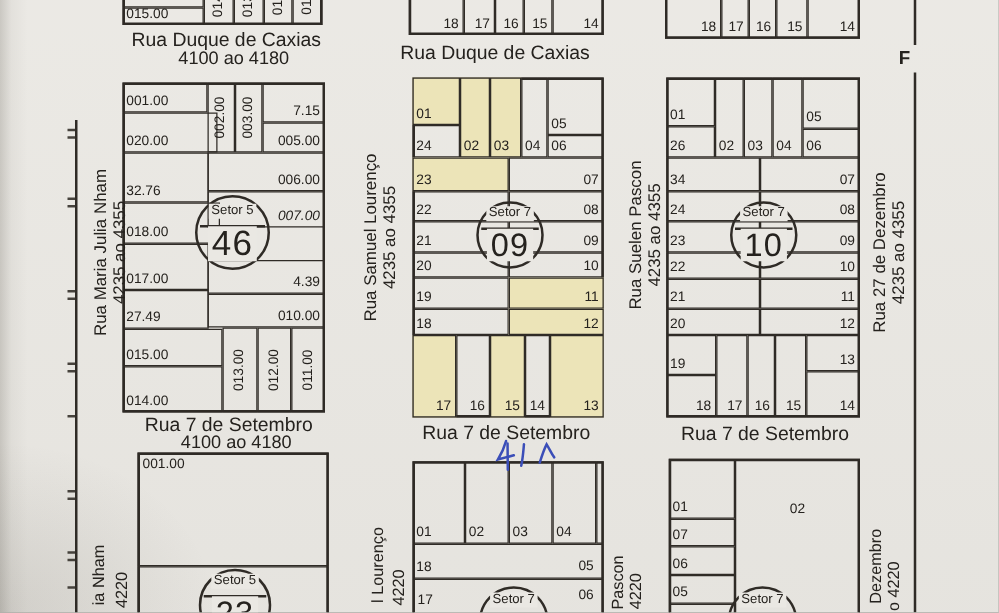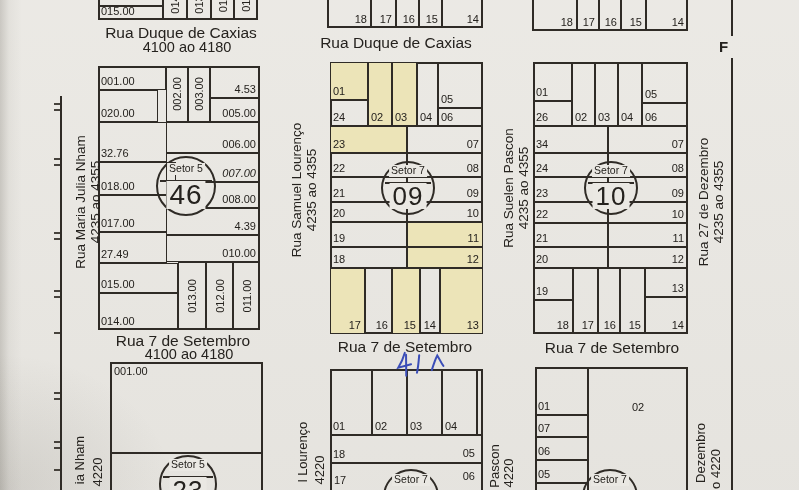--- a/index.html
+++ b/index.html
@@ -109,21 +109,21 @@
       <div class="cell" style="left: 621px; top: -16px; width: 25px; height: 47px;">
         <span class="cl br">15</span>
       </div>
       <div class="cell" style="left: 646px; top: -16px; width: 42px; height: 47px;">
         <span class="cl br">14</span>
       </div>
       <div class="blockrect" style="left: 98px; top: 66px; width: 162px; height: 264px;"></div>
       <div class="cell" style="left: 98px; top: 66px; width: 68px; height: 24px;">
         <span class="cl bl">001.00</span>
       </div>
-      <div class="cell" style="left: 98px; top: 90px; width: 60px; height: 32px;">
+      <div class="cell" style="left: 98px; top: 90px; width: 76px; height: 32px;">
         <span class="cl bl">020.00</span>
       </div>
       <div class="cell" style="left: 98px; top: 122px; width: 69px; height: 40px;">
         <span class="cl bl">32.76</span>
       </div>
       <div class="cell" style="left: 98px; top: 162px; width: 78px; height: 33px;">
         <span class="cl bl">018.00</span>
       </div>
       <div class="cell" style="left: 98px; top: 195px; width: 69px; height: 37px;">
         <span class="cl bl">017.00</span>
@@ -137,33 +137,30 @@
       <div class="cell" style="left: 98px; top: 293px; width: 80px; height: 37px;">
         <span class="cl bl">014.00</span>
       </div>
       <div class="cell" style="left: 166px; top: 66px; width: 22px; height: 56px;">
         <span class="cl vert">002.00</span>
       </div>
       <div class="cell" style="left: 188px; top: 66px; width: 22px; height: 56px;">
         <span class="cl vert">003.00</span>
       </div>
       <div class="cell" style="left: 210px; top: 66px; width: 50px; height: 32px;">
-        <span class="cl br">4.53</span>
+        <span class="cl br">7.15</span>
       </div>
       <div class="cell" style="left: 210px; top: 98px; width: 50px; height: 24px;">
         <span class="cl br">005.00</span>
       </div>
       <div class="cell" style="left: 166px; top: 122px; width: 94px; height: 31px;">
         <span class="cl br">006.00</span>
       </div>
       <div class="cell" style="left: 166px; top: 153px; width: 94px; height: 29px; font-style: italic;">
         <span class="cl br">007.00</span>
-      </div>
-      <div class="cell" style="left: 166px; top: 182px; width: 94px; height: 26px;">
-        <span class="cl br">008.00</span>
       </div>
       <div class="cell" style="left: 166px; top: 208px; width: 94px; height: 27px;">
         <span class="cl br">4.39</span>
       </div>
       <div class="cell" style="left: 166px; top: 235px; width: 94px; height: 27px;">
         <span class="cl br">010.00</span>
       </div>
       <div class="cell" style="left: 178px; top: 262px; width: 28px; height: 68px;">
         <span class="cl vert">013.00</span>
       </div>

